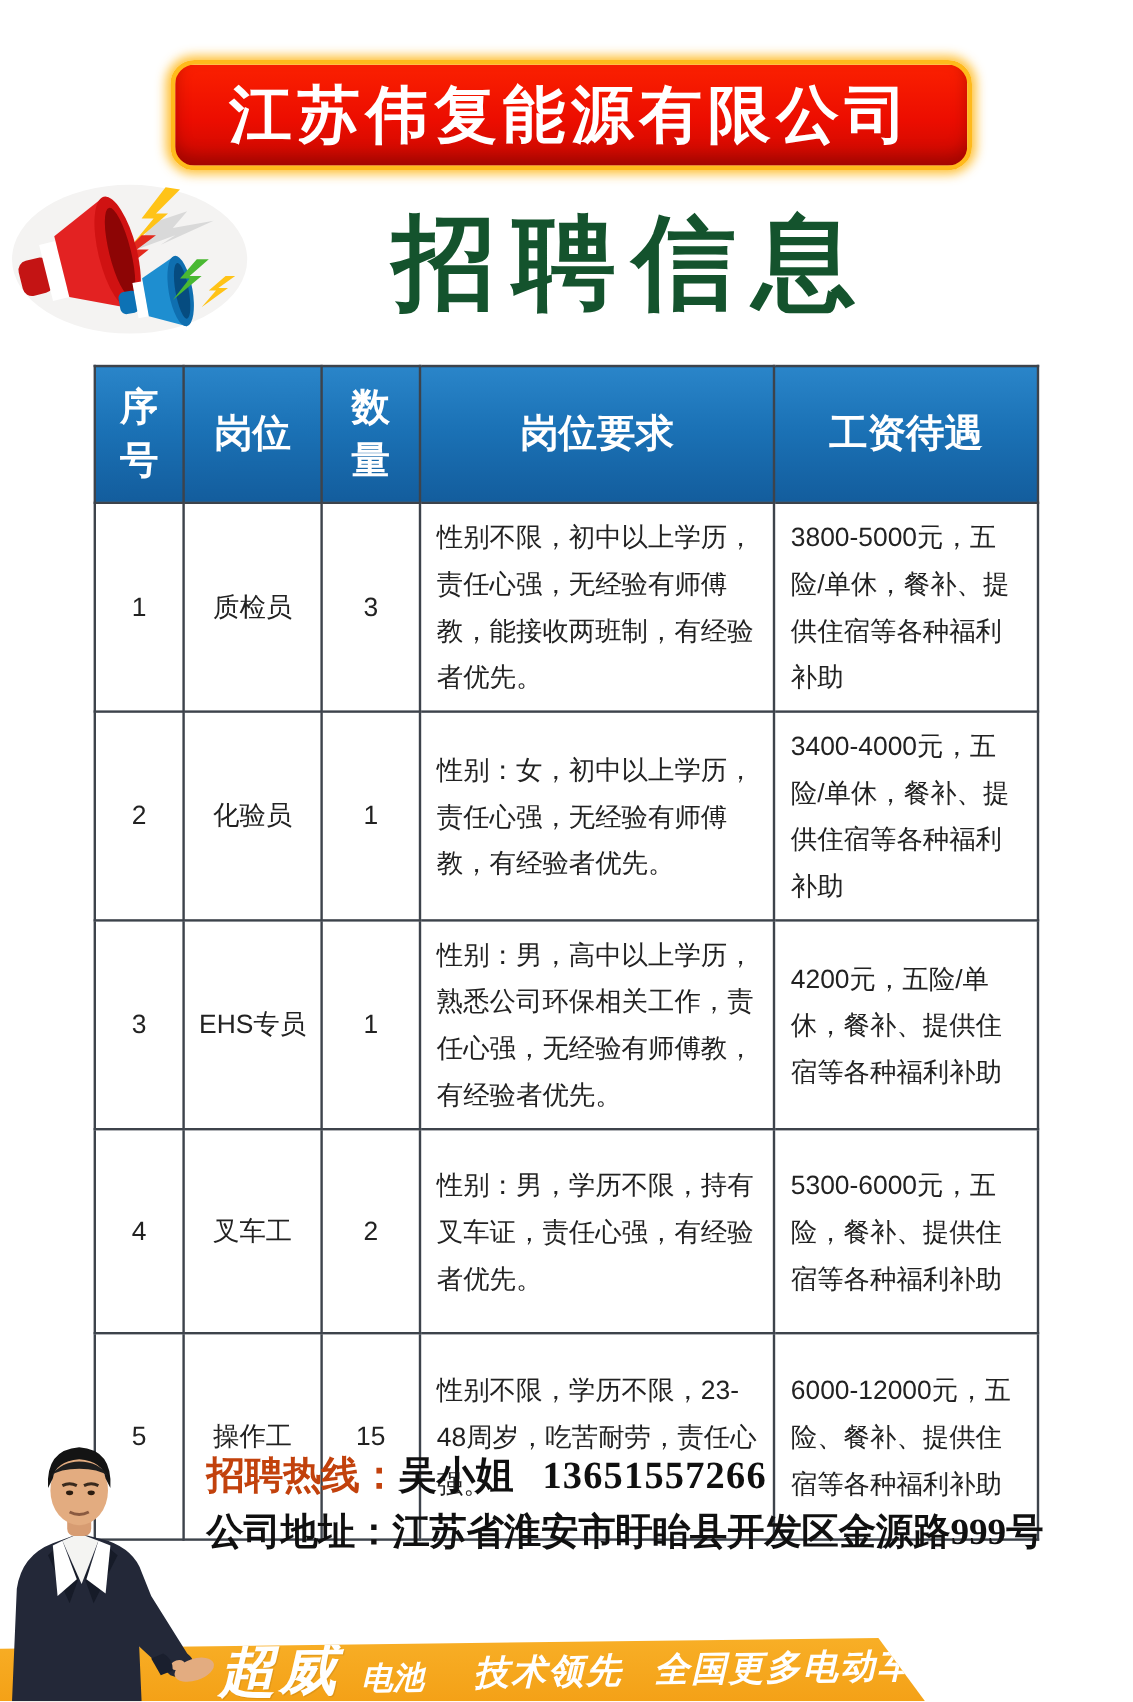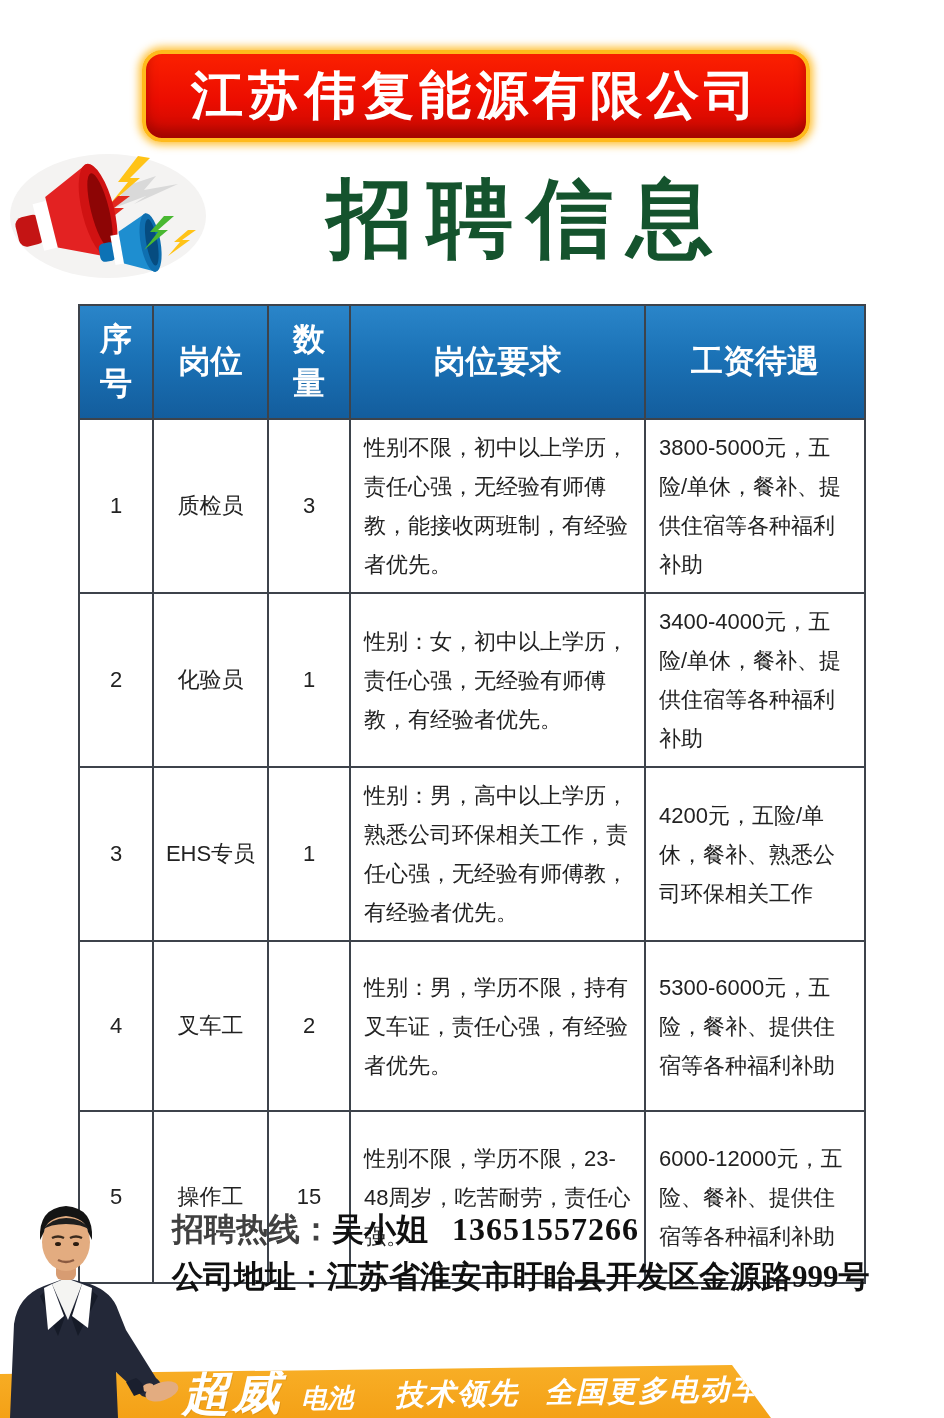--- a/index.html
+++ b/index.html
@@ -55,21 +55,21 @@
   .jobs-table tbody tr:nth-child(3) { height:170px; }
   .jobs-table tbody tr:nth-child(4) { height:170px; }
   .jobs-table tbody tr:nth-child(5) { height:172px; }
 
   
   .contact {
     position:absolute; left:172px; top:1206px; width:730px;
     font-family:"Liberation Serif","DejaVu Serif",serif; font-weight:bold; color:#101010;
   }
   .contact .line { font-size:32px; line-height:47px; white-space:nowrap; }
-  .contact .hotline-label { color:#404040; }
+  .contact .hotline-label { color:#c2410c; }
   .contact .phone { margin-left:24px; letter-spacing:1px; }
   .contact .line-2 { padding-left:162px; }
   .contact .line-3 { font-size:31px; }
 
   
   .footer-banner {
     position:absolute; left:0; top:1352px; width:824px; height:66px;
     background:linear-gradient(180deg,#f9b22a 0%,#f4a117 100%);
     -webkit-clip-path:polygon(0 22px,732px 13px,771px 66px,0 66px);
     clip-path:polygon(0 22px,732px 13px,771px 66px,0 66px);
@@ -160,21 +160,21 @@
         <td class="center">化验员</td>
         <td class="center">1</td>
         <td class="text">性别：女，初中以上学历，责任心强，无经验有师傅教，有经验者优先。</td>
         <td class="text">3400-4000元，五险/单休，餐补、提供住宿等各种福利补助</td>
       </tr>
       <tr>
         <td class="center">3</td>
         <td class="center">EHS专员</td>
         <td class="center">1</td>
         <td class="text">性别：男，高中以上学历，熟悉公司环保相关工作，责任心强，无经验有师傅教，有经验者优先。</td>
-        <td class="text">4200元，五险/单休，餐补、熟悉公司环保相关工作</td>
+        <td class="text">4200元，五险/单休，餐补、提供住宿等各种福利补助</td>
       </tr>
       <tr>
         <td class="center">4</td>
         <td class="center">叉车工</td>
         <td class="center">2</td>
         <td class="text">性别：男，学历不限，持有叉车证，责任心强，有经验者优先。</td>
         <td class="text">5300-6000元，五险，餐补、提供住宿等各种福利补助</td>
       </tr>
       <tr>
         <td class="center">5</td>

